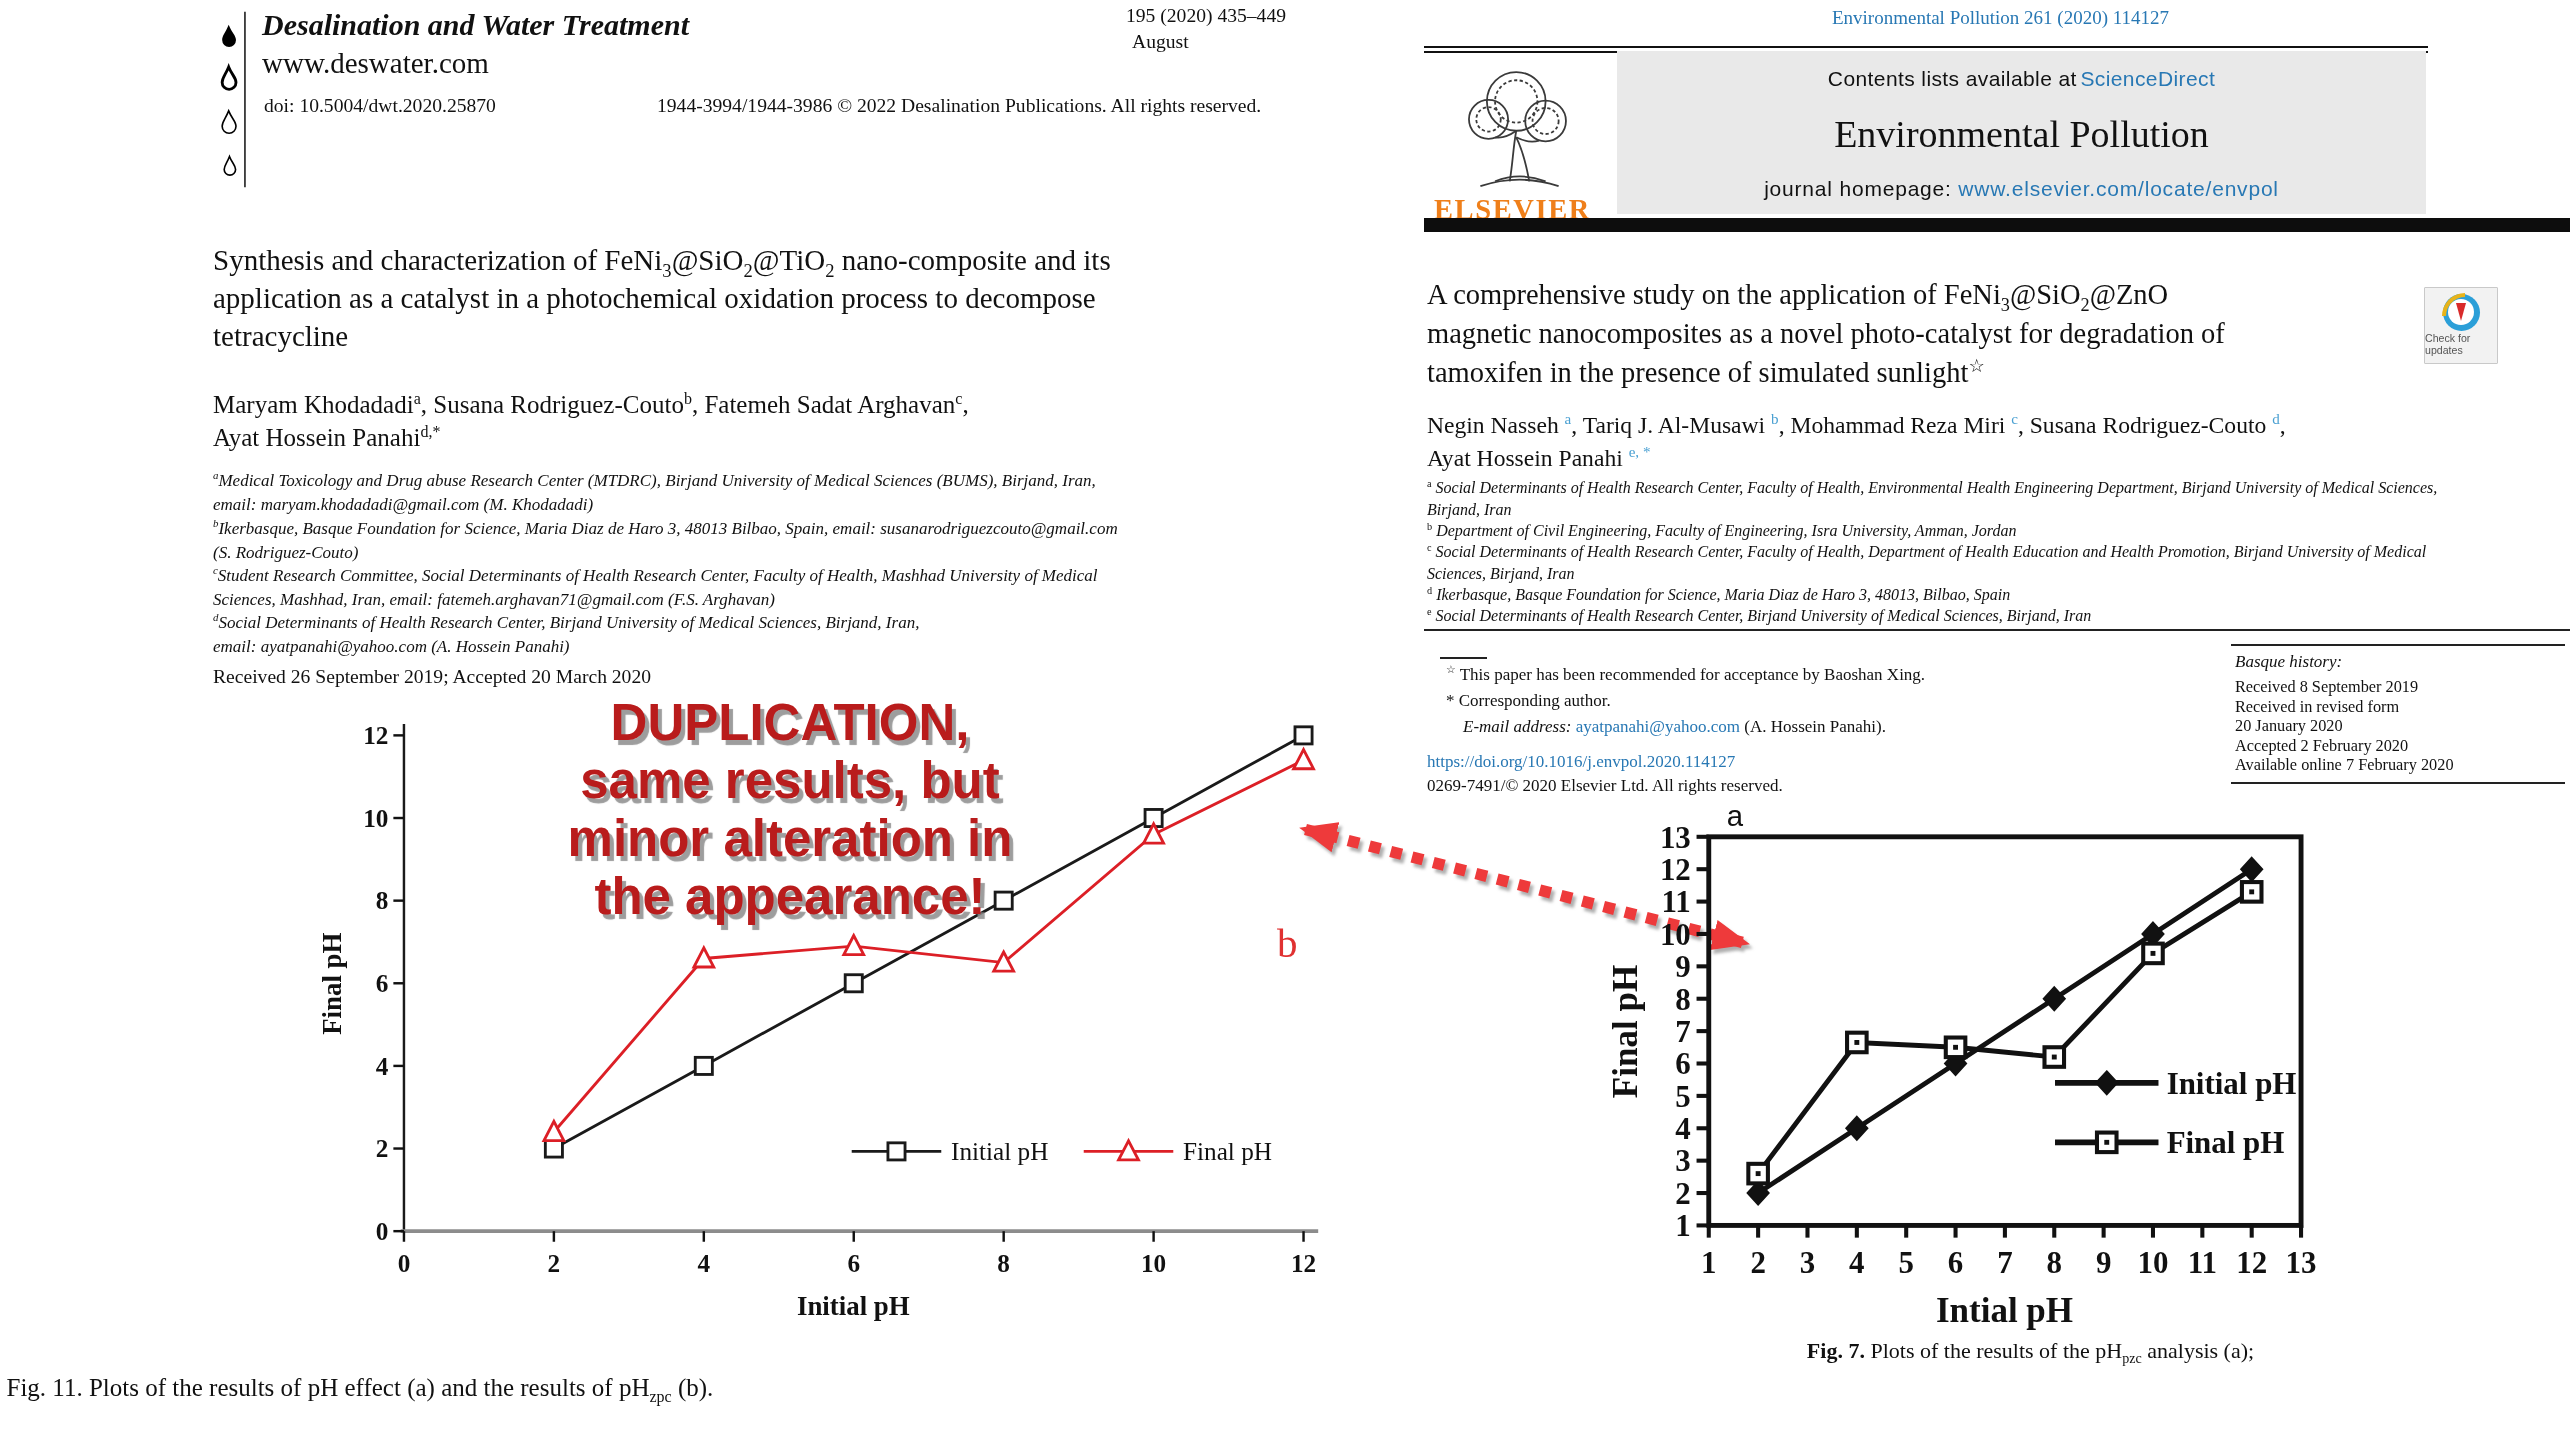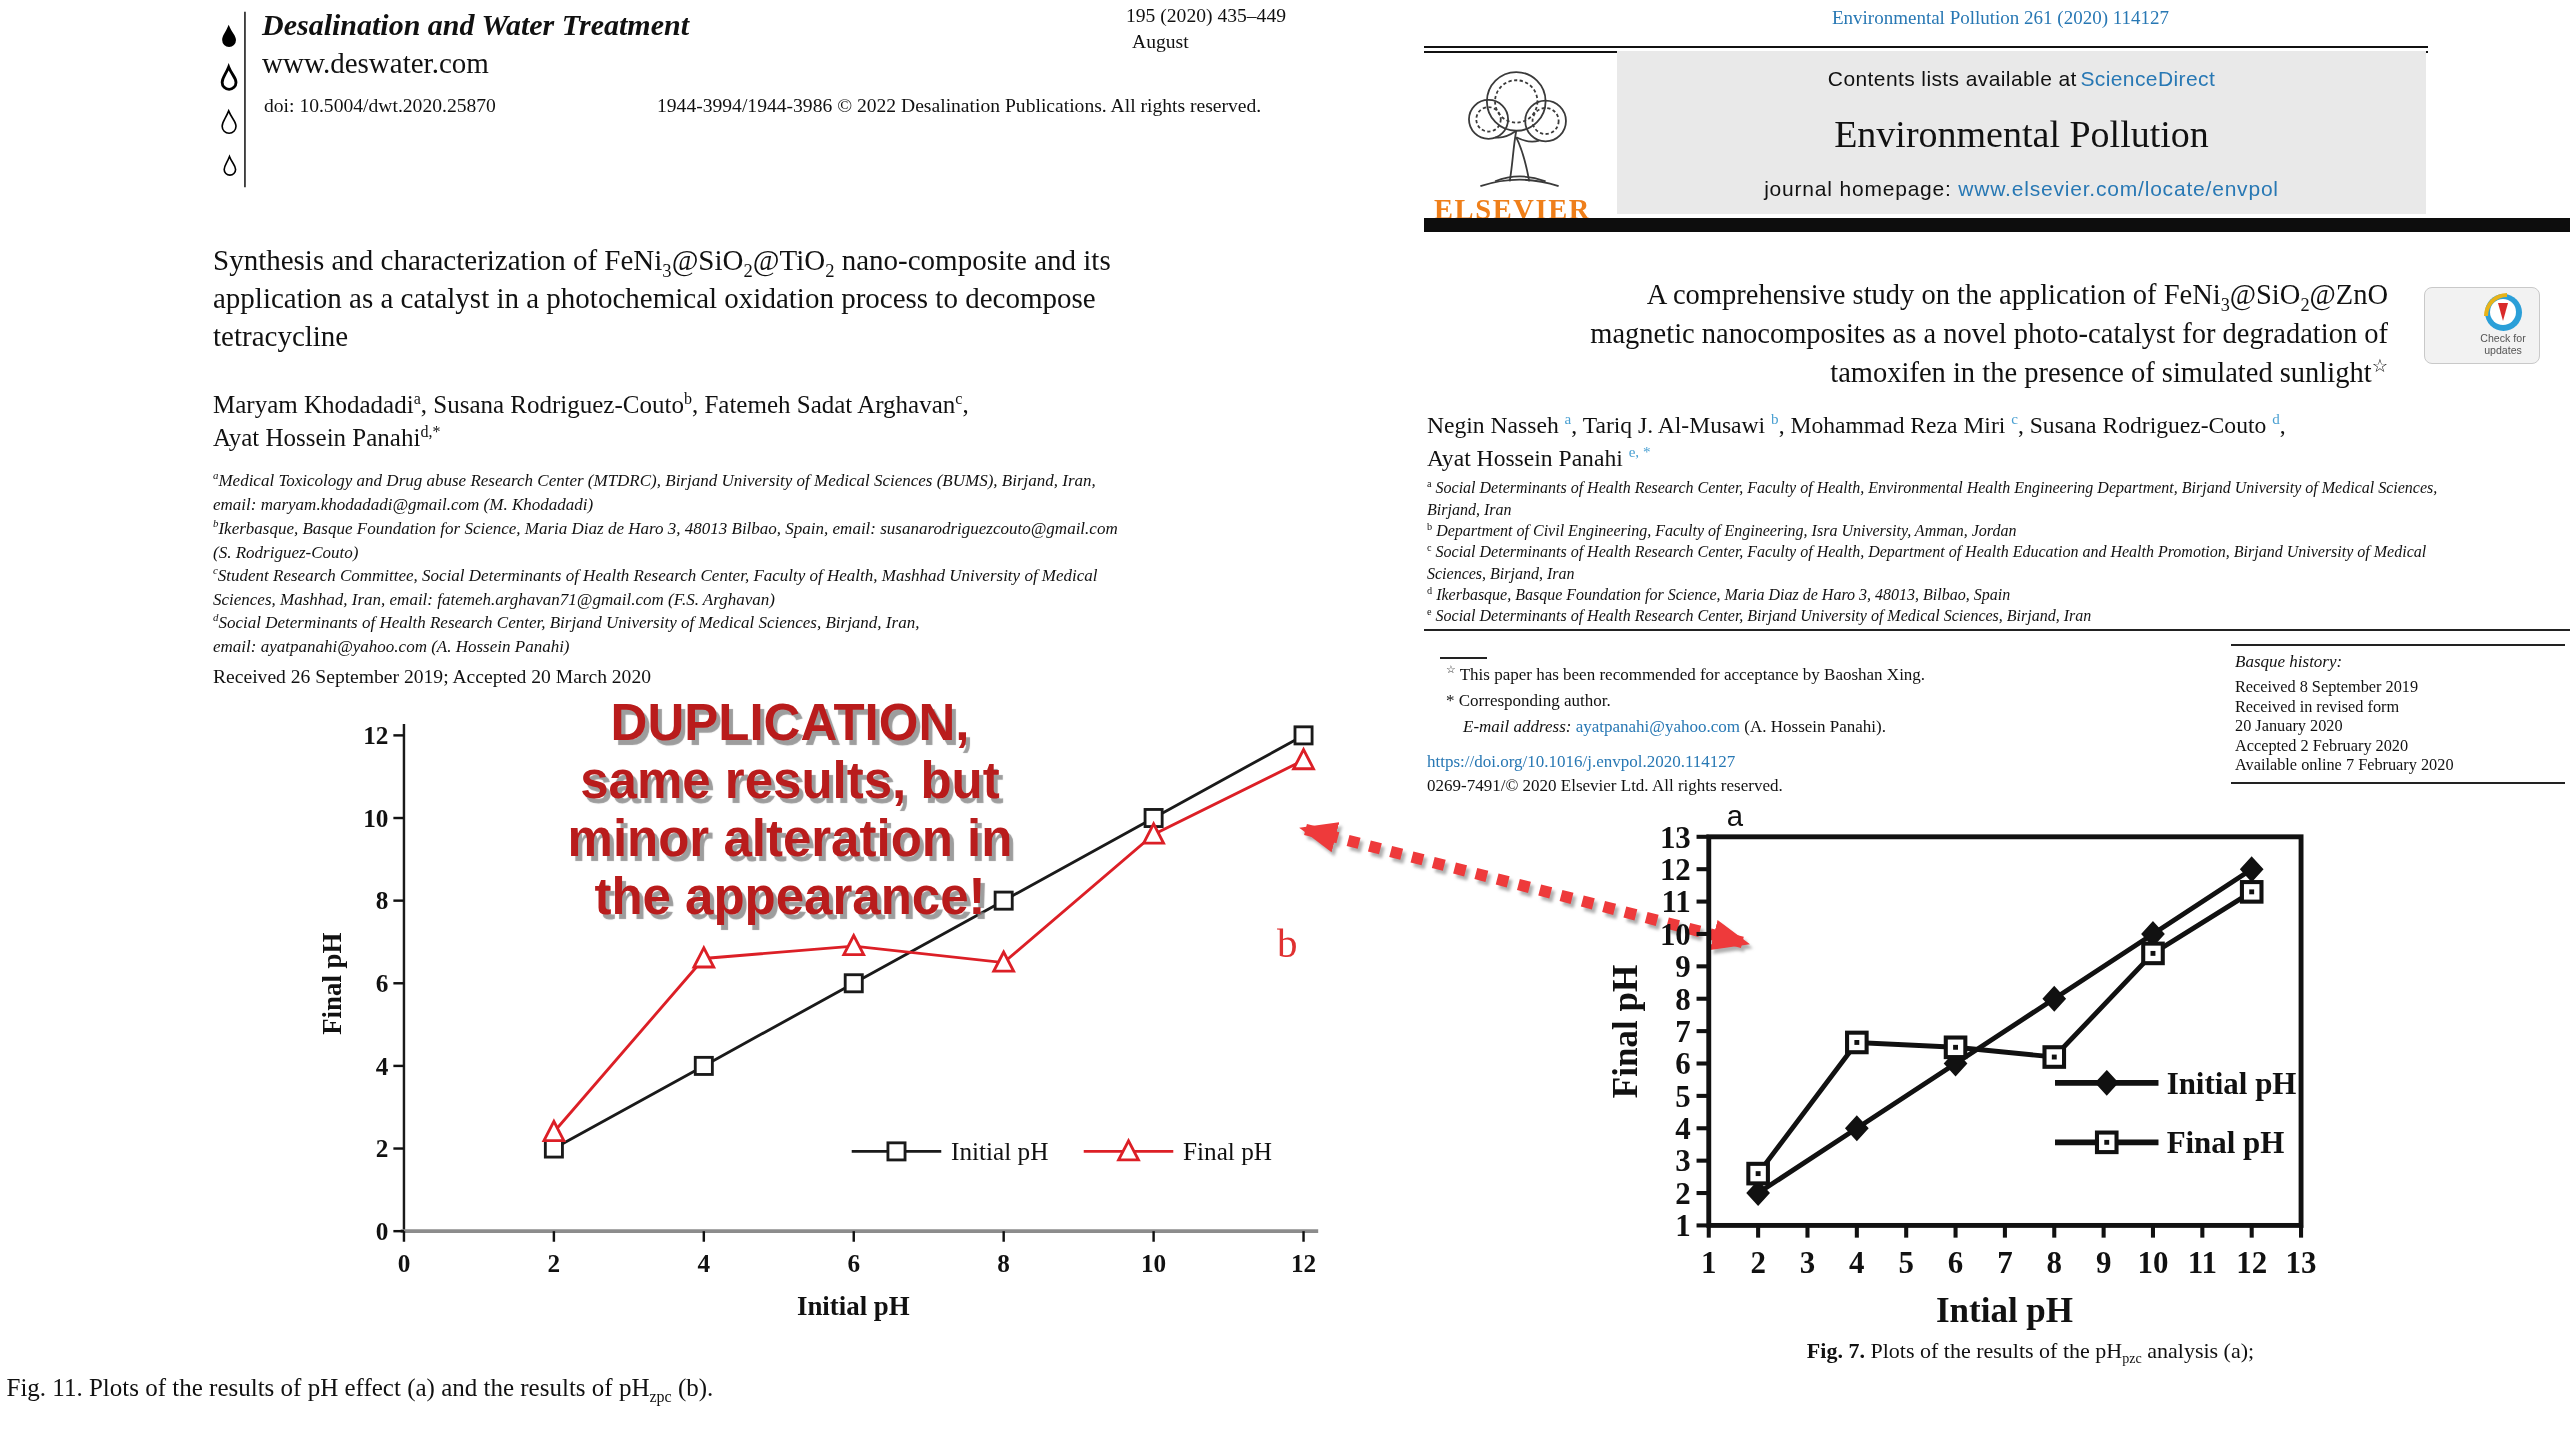--- a/index.html
+++ b/index.html
@@ -44,30 +44,30 @@
   .blackbar{background:#0d0d0d;}
 
   .cover{border:0.8px solid #8b8b8b;background:#fff;overflow:hidden;}
   .cover-env{font-size:11.4px;font-weight:bold;letter-spacing:0.3px;}
   .cover-pol{font-size:15.5px;font-weight:bold;letter-spacing:0.4px;}
   .cover-ed{font-size:5.7px;}
   .cover-img{background:
      linear-gradient(115deg,#6b4a26 0%,#7a5a2e 28%,#8a8577 45%,#4a5c33 62%,#32491f 100%);}
   .cover-smoke{background:radial-gradient(ellipse at 30% 20%,rgba(245,245,245,.95),rgba(210,210,210,.6) 55%,rgba(180,180,180,0) 75%);}
 
-  .badge{background:#f2f2f2;border:0.8px solid #c9c9c9;border-radius:8px;text-align:center;padding-left:42px;}
+  .badge{background:#f2f2f2;border:0.8px solid #c9c9c9;border-radius:1px;}
   .badge-circle{width:37px;height:37px;border-radius:50%;background:#2b9fd8;margin:5.7px auto 1.6px auto;position:relative;}
   .badge-circle::before{content:"";position:absolute;left:5.7px;top:5.7px;width:26px;height:26px;border-radius:50%;background:#fff;}
   .badge-circle::after{content:"";position:absolute;left:13px;top:9px;width:0;height:0;
      border-left:5.7px solid transparent;border-right:5.7px solid transparent;border-top:18px solid #d92b2b;}
   .badge-arc{position:absolute;left:-0.8px;top:-0.8px;width:19.6px;height:19.6px;border-radius:39px 0 0 0;
      border-top:4.9px solid #e8b31a;border-left:4.9px solid #e8b31a;}
   .badge-label{font-size:10.6px;line-height:12.2px;color:#555;font-family:"Liberation Sans",sans-serif;}
 
-  .rp-title{font-size:28.5px;line-height:39px;width:961px;text-align:right;}
+  .rp-title{font-size:28.5px;line-height:39px;width:961px;}
   .rp-authors{font-size:23.6px;line-height:33px;width:961px;}
   .rp-authors sup{color:#4aa0d2;}
   .rp-affil{font-size:16px;line-height:21.6px;font-style:italic;width:1075px;}
   .rp-affil sup{font-style:normal;}
   .fn{font-size:17px;line-height:24.4px;}
   .fn-ital{font-style:italic;}
   .ah-head{font-size:17px;font-style:italic;}
   .ah-line{font-size:16.3px;line-height:19.6px;}
   .rp-caption{font-size:22px;width:619px;text-align:center;}
 

